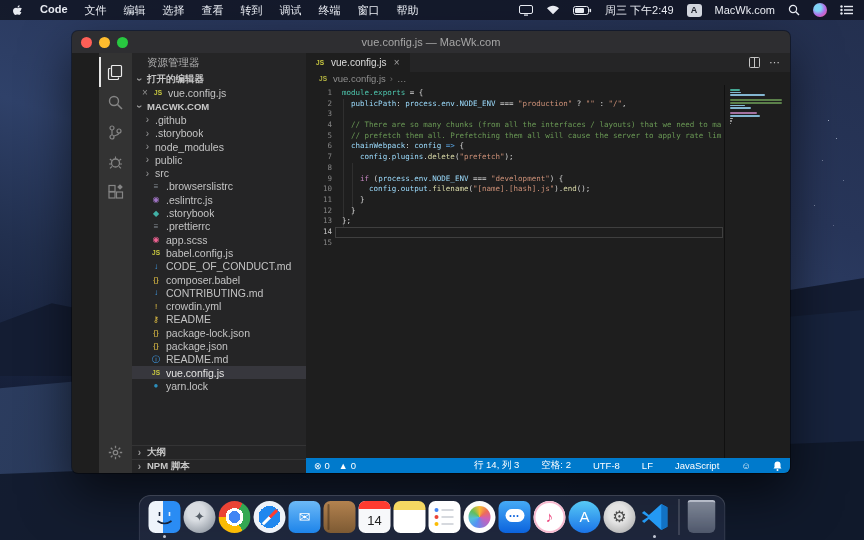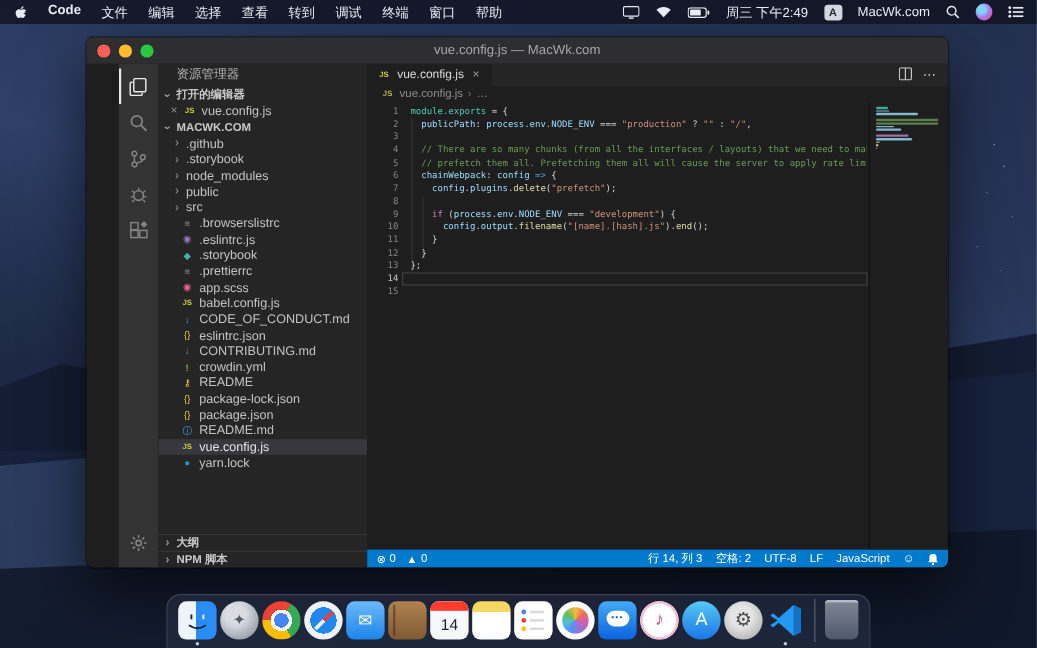--- a/index.html
+++ b/index.html
@@ -81,21 +81,21 @@
   .cline { height:10.7px; line-height:10.7px; white-space:pre; }
   .cur-line-box { position:absolute; left:29px; right:67px; height:11px; border:1px solid #3f3f3f; }
   .guide { position:absolute; width:1px; background:rgba(255,255,255,.08); }
   .minimap { position:absolute; right:0; top:0; bottom:0; width:66px; border-left:1px solid rgba(0,0,0,.45); background:#1e1e1e; }
   .mm-bars { position:absolute; top:4px; left:5px; }
   .mm-bars div { height:1.6px; margin-bottom:1px; border-radius:1px; opacity:.8; }
 
   .statusbar { height:15px; background:#007acc; display:flex; align-items:center; color:#fff; font-size:9.5px; padding:0 8px; flex:0 0 auto; }
   .st-left { display:flex; align-items:center; gap:9px; }
   .st-item { display:flex; align-items:center; gap:3px; white-space:nowrap; }
-  .st-right { margin-left:auto; display:flex; align-items:center; gap:11px; }
+  .st-right { margin-left:auto; display:flex; align-items:center; gap:22px; }
   .st-ico { font-size:9px; }
 
   
   .dock { position:absolute; bottom:0; left:50%; transform:translateX(-50%); height:45px; z-index:40;
     background:rgba(42,50,72,.55); border:1px solid rgba(255,255,255,.14); border-bottom:none; border-radius:12px 12px 0 0;
     display:flex; align-items:center; gap:3px; padding:4px 9px 7px; }
   .dock-item { width:32px; height:32px; border-radius:7px; position:relative; flex:0 0 auto; display:flex; align-items:center; justify-content:center; }
   .dock-item.circ { border-radius:50%; }
   .dock-item.running::after { content:""; position:absolute; bottom:-5px; left:50%; transform:translateX(-50%);
     width:3px; height:3px; border-radius:50%; background:rgba(235,240,250,.8); }
@@ -329,21 +329,21 @@
           <div class="row">
             <span class="ficon js-badge" style="color: rgb(203, 203, 65);">JS</span>
             <span class="name">babel.config.js</span>
           </div>
           <div class="row">
             <span class="ficon" style="color: rgb(66, 165, 245);">↓</span>
             <span class="name">CODE_OF_CONDUCT.md</span>
           </div>
           <div class="row">
             <span class="ficon" style="color: rgb(232, 197, 69);">{}</span>
-            <span class="name">eslintrc.json</span>
+            <span class="name">composer.babel</span>
           </div>
           <div class="row">
             <span class="ficon" style="color: rgb(66, 165, 245);">↓</span>
             <span class="name">CONTRIBUTING.md</span>
           </div>
           <div class="row">
             <span class="ficon" style="color: rgb(232, 197, 69);">!</span>
             <span class="name">crowdin.yml</span>
           </div>
           <div class="row">

